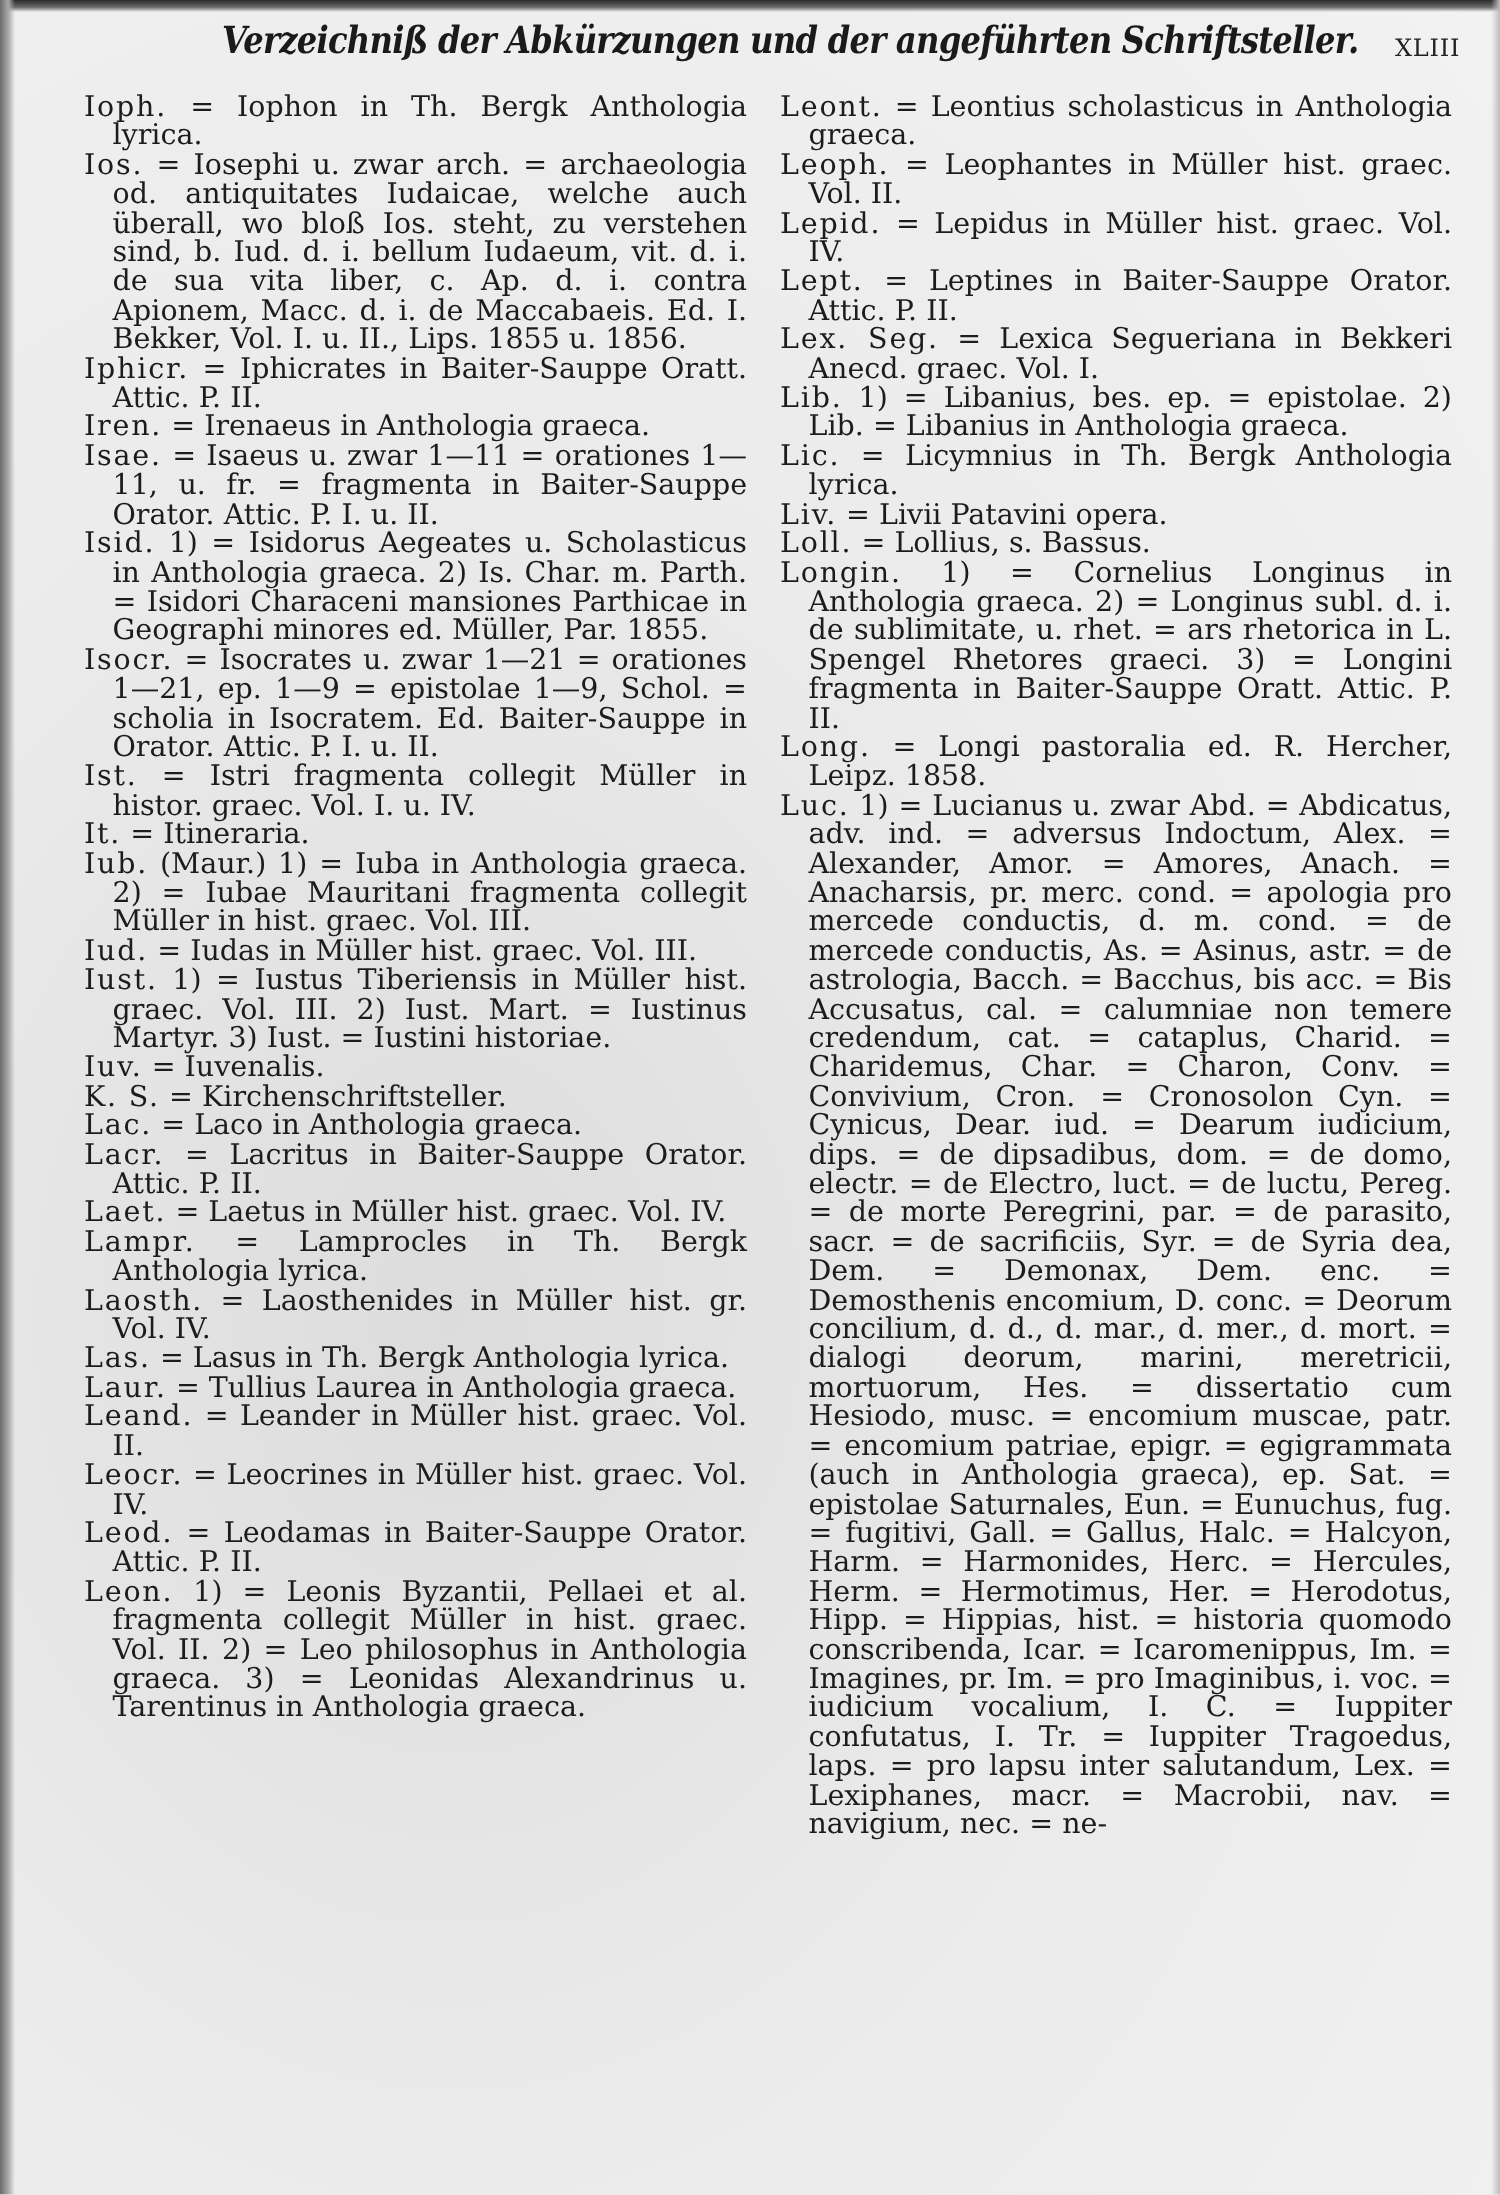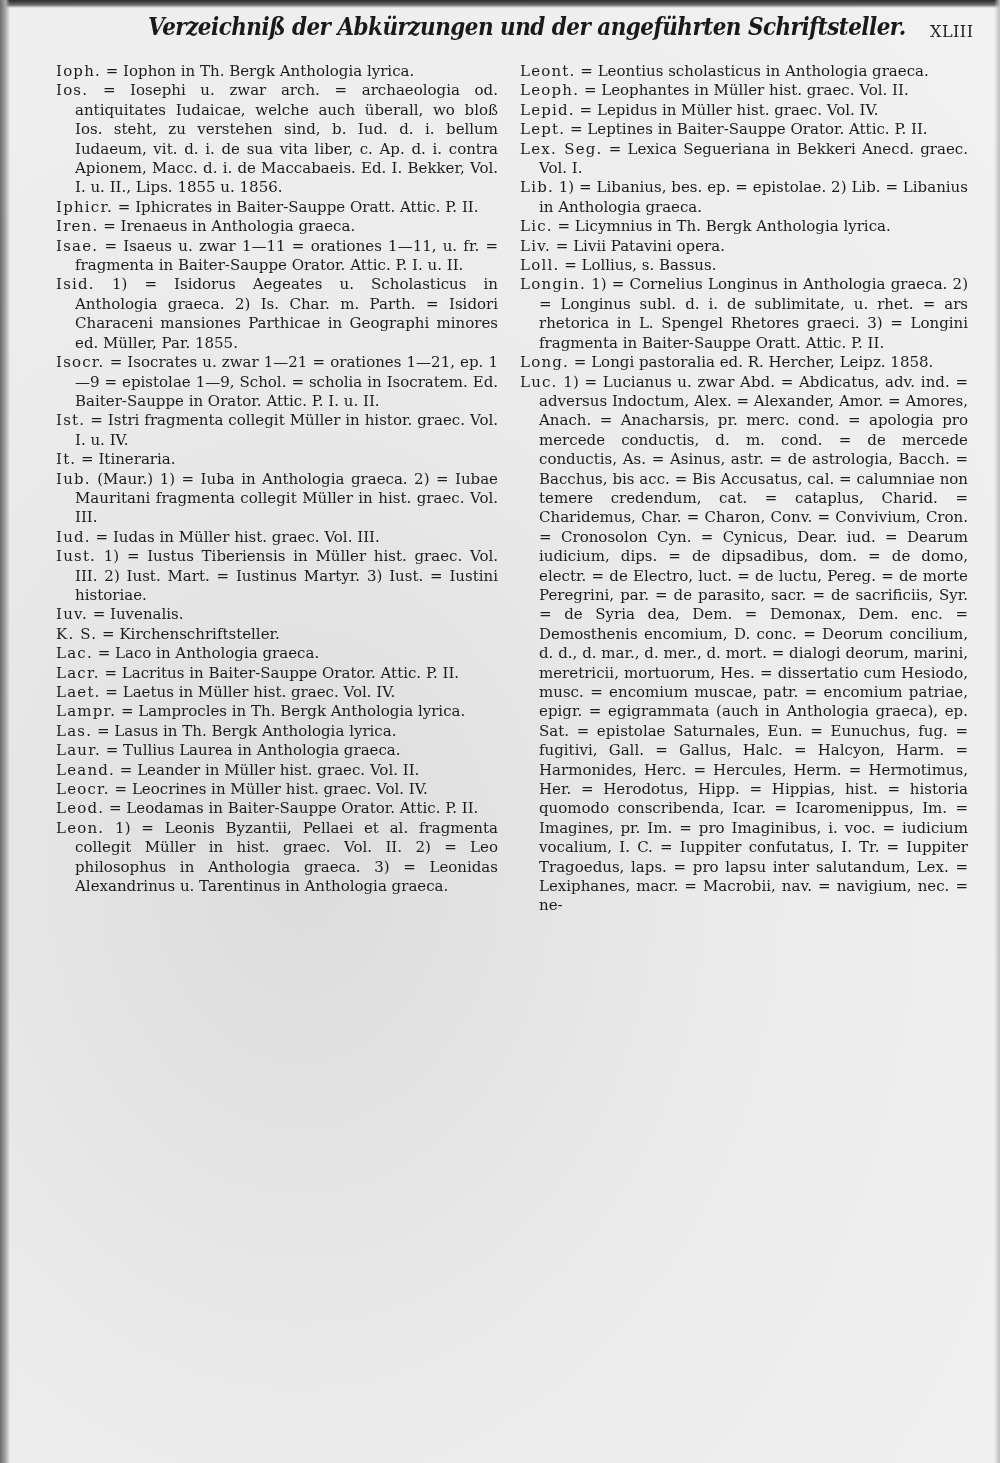--- a/index.html
+++ b/index.html
@@ -37,21 +37,21 @@
       transform: scaleX(0.86); transform-origin: left top;
       white-space: nowrap;
     }
     .page-number {
       position: absolute; left: 930px; top: 12px;
       font-family: "DejaVu Serif", serif; font-size: 16px; letter-spacing: 0.5px;
       color: #222;
     }
     .column {
       position: absolute; top: 62px;
-      font-size: 15px; line-height: 19.4px;
+      font-size: 19px; line-height: 19.4px;
       text-align: justify;
     }
     .col-left { left: 56px; width: 442px; }
     .col-right { left: 520px; width: 448px; }
     .entry {
       padding-left: 19px; text-indent: -19px; margin: 0;
       hyphens: none;
     }
     .col-right .entry { padding-left: 19px; text-indent: -19px; }
     .lemma { letter-spacing: 1.2px; }
@@ -81,20 +81,21 @@
       <p class="entry"><span class="lemma">It.</span> <span>= Itineraria.</span></p>
       <p class="entry"><span class="lemma">Iub.</span> <span>(Maur.) 1) = Iuba in Anthologia graeca. 2) = Iubae Mauritani fragmenta collegit Müller in hist. graec. Vol. III.</span></p>
       <p class="entry"><span class="lemma">Iud.</span> <span>= Iudas in Müller hist. graec. Vol. III.</span></p>
       <p class="entry"><span class="lemma">Iust.</span> <span>1) = Iustus Tiberiensis in Müller hist. graec. Vol. III. 2) Iust. Mart. = Iustinus Martyr. 3) Iust. = Iustini historiae.</span></p>
       <p class="entry"><span class="lemma">Iuv.</span> <span>= Iuvenalis.</span></p>
       <p class="entry"><span class="lemma">K. S.</span> <span>= Kirchenschriftsteller.</span></p>
       <p class="entry"><span class="lemma">Lac.</span> <span>= Laco in Anthologia graeca.</span></p>
       <p class="entry"><span class="lemma">Lacr.</span> <span>= Lacritus in Baiter-Sauppe Orator. Attic. P. II.</span></p>
       <p class="entry"><span class="lemma">Laet.</span> <span>= Laetus in Müller hist. graec. Vol. IV.</span></p>
       <p class="entry"><span class="lemma">Lampr.</span> <span>= Lamprocles in Th. Bergk Anthologia lyrica.</span></p>
+      <p class="entry"><span class="lemma">Laosth.</span> <span>= Laosthenides in Müller hist. gr. Vol. IV.</span></p>
       <p class="entry"><span class="lemma">Las.</span> <span>= Lasus in Th. Bergk Anthologia lyrica.</span></p>
       <p class="entry"><span class="lemma">Laur.</span> <span>= Tullius Laurea in Anthologia graeca.</span></p>
       <p class="entry"><span class="lemma">Leand.</span> <span>= Leander in Müller hist. graec. Vol. II.</span></p>
       <p class="entry"><span class="lemma">Leocr.</span> <span>= Leocrines in Müller hist. graec. Vol. IV.</span></p>
       <p class="entry"><span class="lemma">Leod.</span> <span>= Leodamas in Baiter-Sauppe Orator. Attic. P. II.</span></p>
       <p class="entry"><span class="lemma">Leon.</span> <span>1) = Leonis Byzantii, Pellaei et al. fragmenta collegit Müller in hist. graec. Vol. II. 2) = Leo philosophus in Anthologia graeca. 3) = Leonidas Alexandrinus u. Tarentinus in Anthologia graeca.</span></p>
     </div>
   <div class="column col-right" id="col-right">
       <p class="entry"><span class="lemma">Leont.</span> <span>= Leontius scholasticus in Anthologia graeca.</span></p>
       <p class="entry"><span class="lemma">Leoph.</span> <span>= Leophantes in Müller hist. graec. Vol. II.</span></p>

